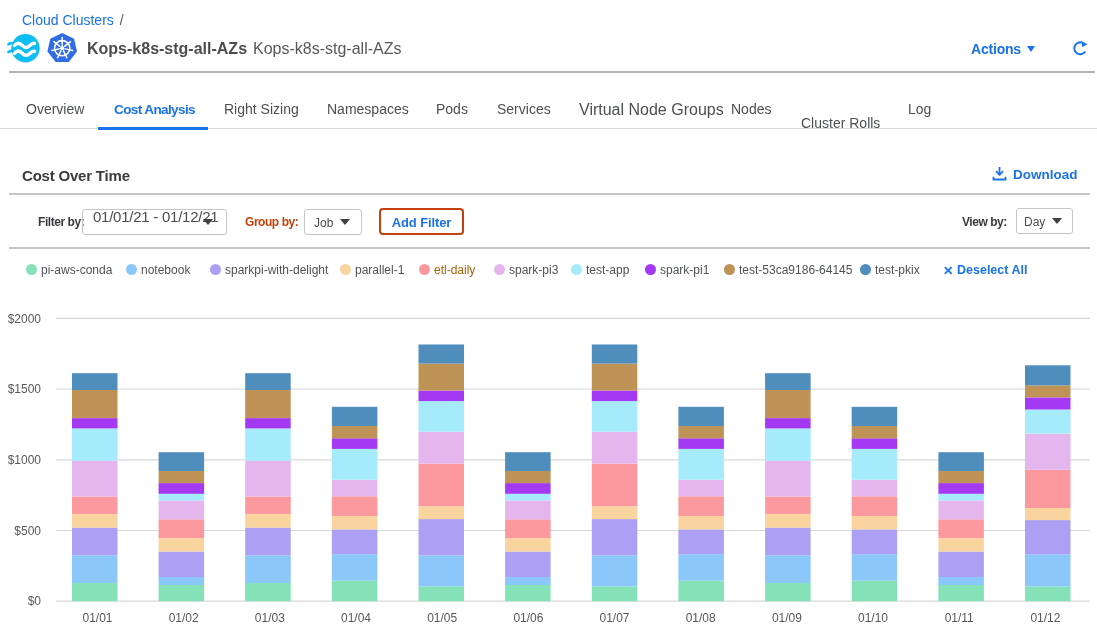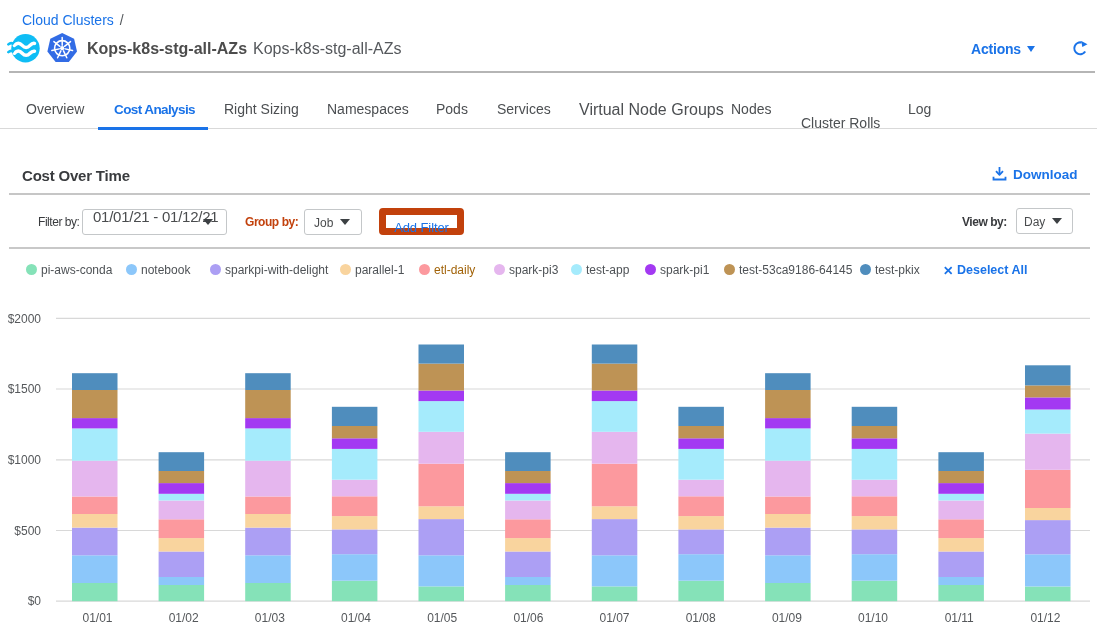--- a/index.html
+++ b/index.html
@@ -53,29 +53,29 @@
 <div class="abs" style="left:98px;top:127px;width:110px;height:3px;background:#1a73e8;"></div>
 <div class="abs" style="left:22px;top:167px;font-size:15px;font-weight:bold;color:#393b3e;letter-spacing:-0.2px;">Cost Over Time</div>
 <svg class="abs" style="left:992px;top:166px;" width="15" height="15" viewBox="0 0 15 15">
 <path d="M7.5 1 v7.2" stroke="#1a73e8" stroke-width="1.8" fill="none"></path>
 <path d="M4 5.2 L7.5 8.8 L11 5.2" stroke="#1a73e8" stroke-width="1.8" fill="none" stroke-linejoin="round"></path>
 <path d="M1.5 10.8 v2.7 h12 v-2.7" stroke="#1a73e8" stroke-width="1.8" fill="none"></path>
 </svg>
 <div class="abs" style="left:1013px;top:167px;font-size:13.5px;font-weight:bold;color:#1a73e8;">Download</div>
 <div class="abs" style="left:9px;top:192.5px;width:1081px;height:2.5px;background:#c6c6c6;"></div>
 <div class="abs" style="left:9px;top:247px;width:1081px;height:2.4px;background:#c8c8c8;"></div>
-<div class="abs" style="left:26px;top:215px;font-size:12px;font-weight:normal;color:#393b3e;letter-spacing:-0.45px;padding-left:12px;">Filter by:</div>
+<div class="abs" style="left:26px;top:215px;font-size:12px;font-weight:bold;color:#393b3e;letter-spacing:-0.45px;padding-left:12px;">Filter by:</div>
 <div class="abs" style="left:82px;top:209px;width:145px;height:26px;border:1px solid #c4c7c9;border-radius:3px;"></div>
 <div class="abs" style="left:93px;top:208px;font-size:15px;letter-spacing:-0.25px;color:#4a4c4e;">01/01/21 - 01/12/21</div>
 <div class="abs caret" style="left:203px;top:219px;"></div>
 <div class="abs" style="left:245px;top:215px;font-size:12px;font-weight:bold;color:#c2410c;letter-spacing:-0.45px;">Group by:</div>
 <div class="abs" style="left:304px;top:209px;width:58px;height:26px;border:1px solid #c4c7c9;border-radius:3px;"></div>
 <div class="abs" style="left:314px;top:216px;font-size:12px;color:#4a4c4e;">Job</div>
 <div class="abs caret" style="left:340px;top:219px;"></div>
-<div class="abs" style="left:379px;top:208px;width:85px;height:27px;border:7px solid #c2410c;border-radius:4px;text-align:center;line-height:25px;font-size:13px;font-weight:normal;color:#1a73e8;letter-spacing:-0.1px;">Add Filter</div>
+<div class="abs" style="left:379px;top:208px;width:85px;height:27px;border:2px solid #c2410c;border-radius:4px;text-align:center;line-height:25px;font-size:13px;font-weight:bold;color:#1a73e8;letter-spacing:-0.1px;">Add Filter</div>
 <div class="abs" style="left:962px;top:215px;font-size:12px;font-weight:bold;color:#393b3e;letter-spacing:-0.45px;">View by:</div>
 <div class="abs" style="left:1016px;top:208px;width:57px;height:26px;border:1px solid #c4c7c9;border-radius:3px;"></div>
 <div class="abs" style="left:1024px;top:215px;font-size:12px;color:#4a4c4e;">Day</div>
 <div class="abs caret" style="left:1052px;top:218px;"></div>
 <div class="abs" style="left:26px;top:264px;width:11px;height:11px;border-radius:50%;background:#85e2b8;"></div>
 <div class="abs" style="left:41px;top:263px;font-size:12px;color:#4e5256;">pi-aws-conda</div>
 <div class="abs" style="left:126px;top:264px;width:11px;height:11px;border-radius:50%;background:#8cc7fa;"></div>
 <div class="abs" style="left:141px;top:263px;font-size:12px;color:#4e5256;">notebook</div>
 <div class="abs" style="left:210px;top:264px;width:11px;height:11px;border-radius:50%;background:#ac9ff4;"></div>
 <div class="abs" style="left:225px;top:263px;font-size:12px;color:#4e5256;">sparkpi-with-delight</div>

